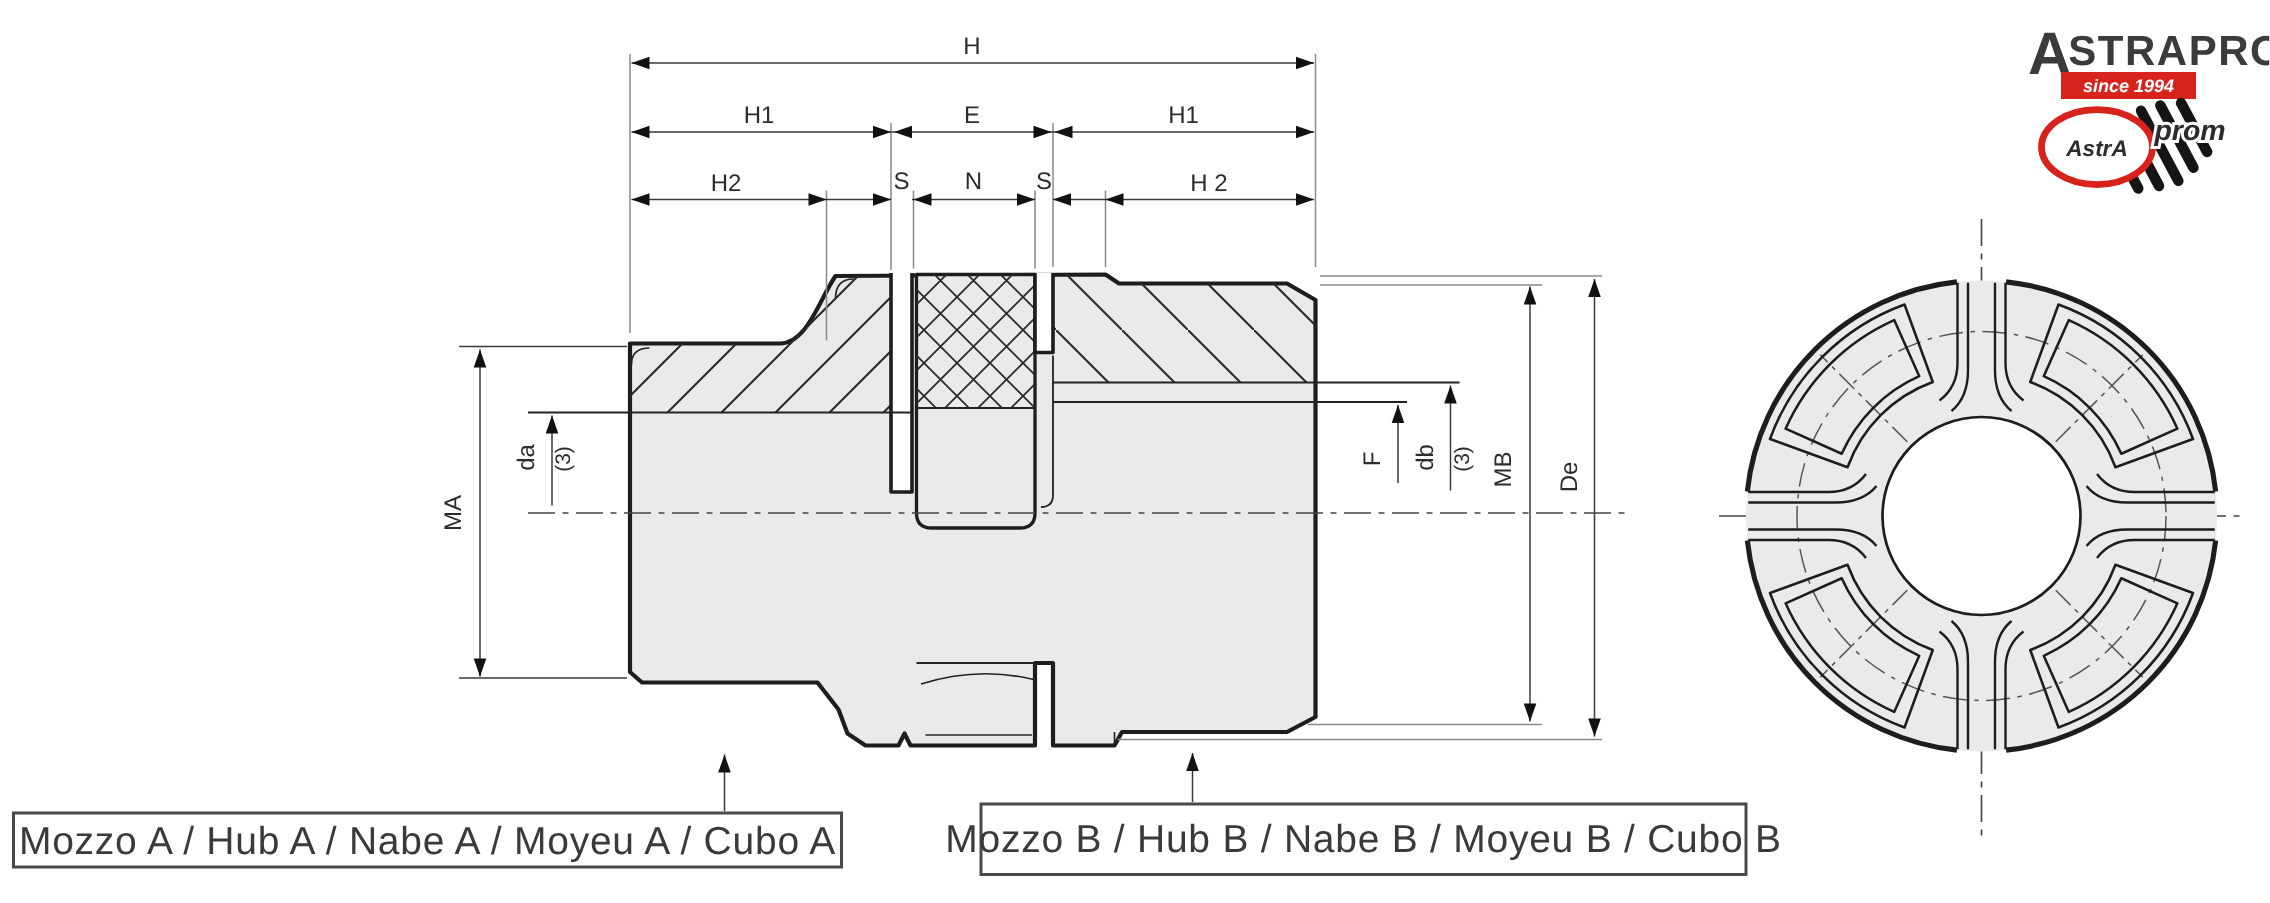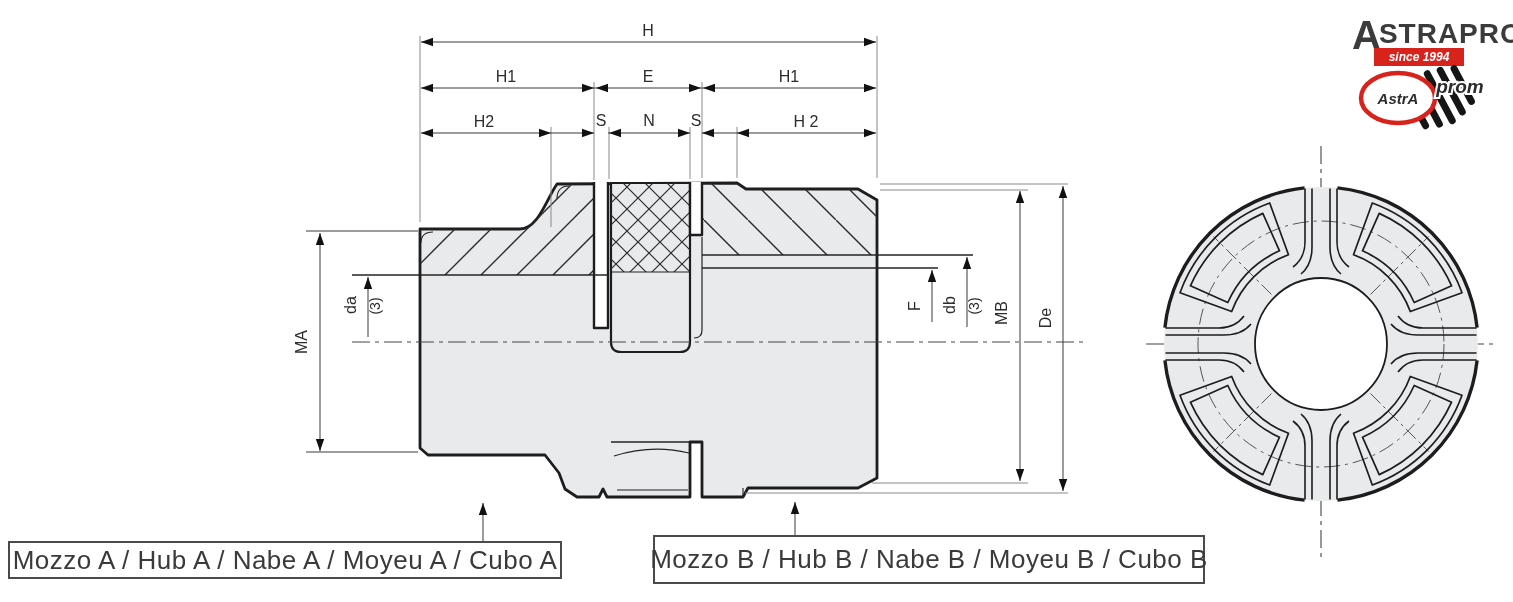--- a/index.html
+++ b/index.html
@@ -7,21 +7,21 @@
     position:relative;width:1513px;height:602px;background:#ffffff;
     font-family:"Liberation Sans", sans-serif;overflow:hidden;
   }
   .drawing-svg{position:absolute;left:0;top:0;}
   .callout-box{
     position:absolute;box-sizing:border-box;border:2px solid #4a4a4a;background:#ffffff;
     display:flex;align-items:center;justify-content:center;
     font-size:26px;color:#3a3a3a;letter-spacing:0.5px;white-space:nowrap;
   }
   .box-a{left:8px;top:541px;width:554px;height:38px;}
-  .box-b{left:653px;top:535px;width:552px;height:49px;}
+  .box-b{left:653px;top:535px;width:512px;height:49px;}
   .logo{position:absolute;left:1348px;top:10px;width:152px;height:122px;}
   .brand-row{position:absolute;left:4px;top:8px;white-space:nowrap;color:#3b3b3c;}
   .brand-initial{font-size:40px;font-weight:bold;letter-spacing:-2px;line-height:30px;vertical-align:-6px;}
   .brand-rest{font-size:28px;font-weight:bold;letter-spacing:1px;}
   .tagline-banner{
     position:absolute;left:26px;top:38px;width:90px;height:18px;background:#d8231d;
     display:flex;align-items:center;justify-content:center;
   }
   .tagline-banner span{color:#ffffff;font-style:italic;font-weight:bold;font-size:12px;white-space:nowrap;}
   .emblem-svg{position:absolute;left:2px;top:52px;}

